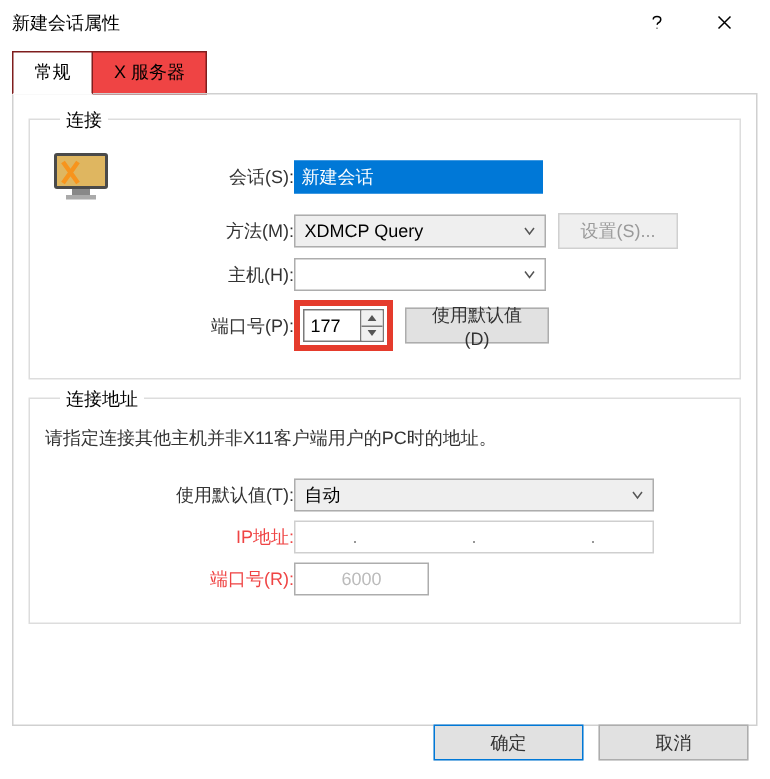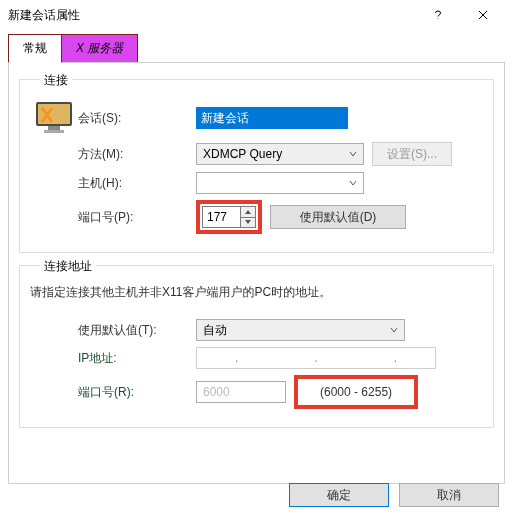--- a/index.html
+++ b/index.html
@@ -5,52 +5,52 @@
 * { box-sizing: border-box; margin: 0; padding: 0; font-family: "Microsoft YaHei", "Segoe UI", sans-serif; font-size: 12px; }
 body { background: #fff; width: 513px; height: 519px; position: relative; }
 .titlebar { height: 30px; display: flex; align-items: center; padding: 0 8px; background: #fff; }
 .titlebar .title { flex: 1; color: #000; }
 .titlebar .btns { display: flex; }
 .titlebar .btn { width: 45px; height: 30px; display: flex; align-items: center; justify-content: center; color: #000; }
 .titlebar .btn svg { width: 10px; height: 10px; }
 .tabs { display: flex; margin: 4px 8px 0 8px; }
 .tab { padding: 5px 14px; border: 1px solid #7f1d1d; background: #fff; margin-right: -1px; cursor: pointer; }
 .tab.active { border-bottom: 1px solid #fff; position: relative; z-index: 2; }
-.tab.inactive { background: #d946ef; font-style: italic; }
+.tab.inactive { background: #ef4444; }
 .panel { border: 1px solid #d0d0d0; margin: 0 8px 8px 8px; padding: 10px 10px 14px 10px; position: relative; top: -1px; height: 422px; }
 .group { border: 1px solid #ddd; margin: 6px 0 12px 0; padding: 14px 10px 12px 10px; position: relative; }
 .group-title { position: absolute; top: -8px; left: 20px; background: #fff; padding: 0 4px; color: #000; }
 .row { display: flex; align-items: center; margin: 6px 0; }
 .icon-col { width: 48px; display: flex; align-items: center; justify-content: center; }
-.label-col { width: 118px; color: #333; }
+.label-col { width: 118px; color: #333; text-align: right; }
 .input-col { flex: 1; display: flex; gap: 8px; align-items: center; }
 .text-input { height: 22px; border: 1px solid #7a7a7a; padding: 2px 4px; background: #fff; }
-.sel-session { width: 152px; background: #0078d7; color: #fff; border: 1px solid #0078d7; }
+.sel-session { width: 166px; background: #0078d7; color: #fff; border: 1px solid #0078d7; }
 .dropdown { height: 22px; border: 1px solid #adadad; background: #efefef; padding: 2px 22px 2px 6px; position: relative; display: flex; align-items: center; width: 168px; }
-.dropdown.wide { width: 209px; }
+.dropdown.wide { width: 240px; }
 .dropdown .arrow { position: absolute; right: 6px; top: 50%; transform: translateY(-50%); }
 .dropdown .arrow svg { width: 8px; height: 8px; display: block; }
 .btn-std { height: 24px; padding: 0 14px; border: 1px solid #adadad; background: #e1e1e1; color: #333; display: inline-flex; align-items: center; justify-content: center; }
 .btn-std.disabled { color: #9a9a9a; background: #efefef; border-color: #d0d0d0; }
 .spinner { display: flex; align-items: stretch; height: 22px; }
 .spinner input { width: 38px; border: 1px solid #7a7a7a; border-right: none; padding: 2px 4px; }
 .spinner .spins { display: flex; flex-direction: column; border: 1px solid #7a7a7a; width: 16px; }
 .spinner .spins div { flex: 1; display: flex; align-items: center; justify-content: center; background: #f0f0f0; }
 .spinner .spins div:first-child { border-bottom: 1px solid #7a7a7a; }
 .spinner .spins svg { width: 6px; height: 4px; display: block; }
 .highlight-red { border: 4px solid #e53b2c; padding: 2px; }
 .readonly-input { height: 22px; border: 1px solid #adadad; background: #fff; color: #666; padding: 2px 6px; display: flex; align-items: center; width: 90px; }
-.readonly-input.disabled { color: #bbb; }
+.readonly-input.disabled { color: #bbb; justify-content: center; }
 .desc { color: #333; margin: 4px 0 18px 0; }
 .ip-field { width: 240px; height: 22px; border: 1px solid #cfcfcf; background: #fff; display: flex; align-items: center; justify-content: space-around; color: #888; }
 .footer { position: absolute; bottom: 12px; right: 14px; display: flex; gap: 10px; }
 .footer .btn-std { width: 100px; }
 .footer .btn-std.primary { border: 1px solid #0078d7; background: #e1e1e1; }
 .monitor-icon { width: 40px; height: 36px; }
-.label-disabled { color: #14532d; }
+.label-disabled { color: #ef4444; }
 .port-range { color: #333; }
 </style>
 </head>
 <body>
 
 <div class="titlebar">
   <span class="title">新建会话属性</span>
   <div class="btns">
     <div class="btn">
       <svg viewBox="0 0 10 10">
@@ -138,21 +138,21 @@
                   </svg>
                 </div>
               <div>
                   <svg viewBox="0 0 6 4">
                     <path d="M0 0 L3 4 L6 0 Z" fill="#555"></path>
                   </svg>
                 </div>
             </div>
           </div>
         </div>
-        <button class="btn-std" style="width:136px">
+        <button class="btn-std" style="width:96px">
             <span>使用默认值(D)</span>
           </button>
       </div>
     </div>
   </fieldset>
 
   <fieldset class="group">
     <span class="group-title">连接地址</span>
     <div class="desc">请指定连接其他主机并非X11客户端用户的PC时的地址。</div>
 
@@ -183,23 +183,20 @@
       </div>
     </div>
 
     <div class="row">
       <div class="icon-col"></div>
       <div class="label-col label-disabled">端口号(R):</div>
       <div class="input-col">
         <div class="readonly-input disabled">
             <span>6000</span>
           </div>
-        <div class="highlight-red">
-          <span class="port-range" style="padding:4px 20px;display:inline-block">(6000 - 6255)</span>
-        </div>
       </div>
     </div>
   </fieldset>
 
 </div>
 
 <div class="footer">
   <button class="btn-std primary">
       <span>确定</span>
     </button>

